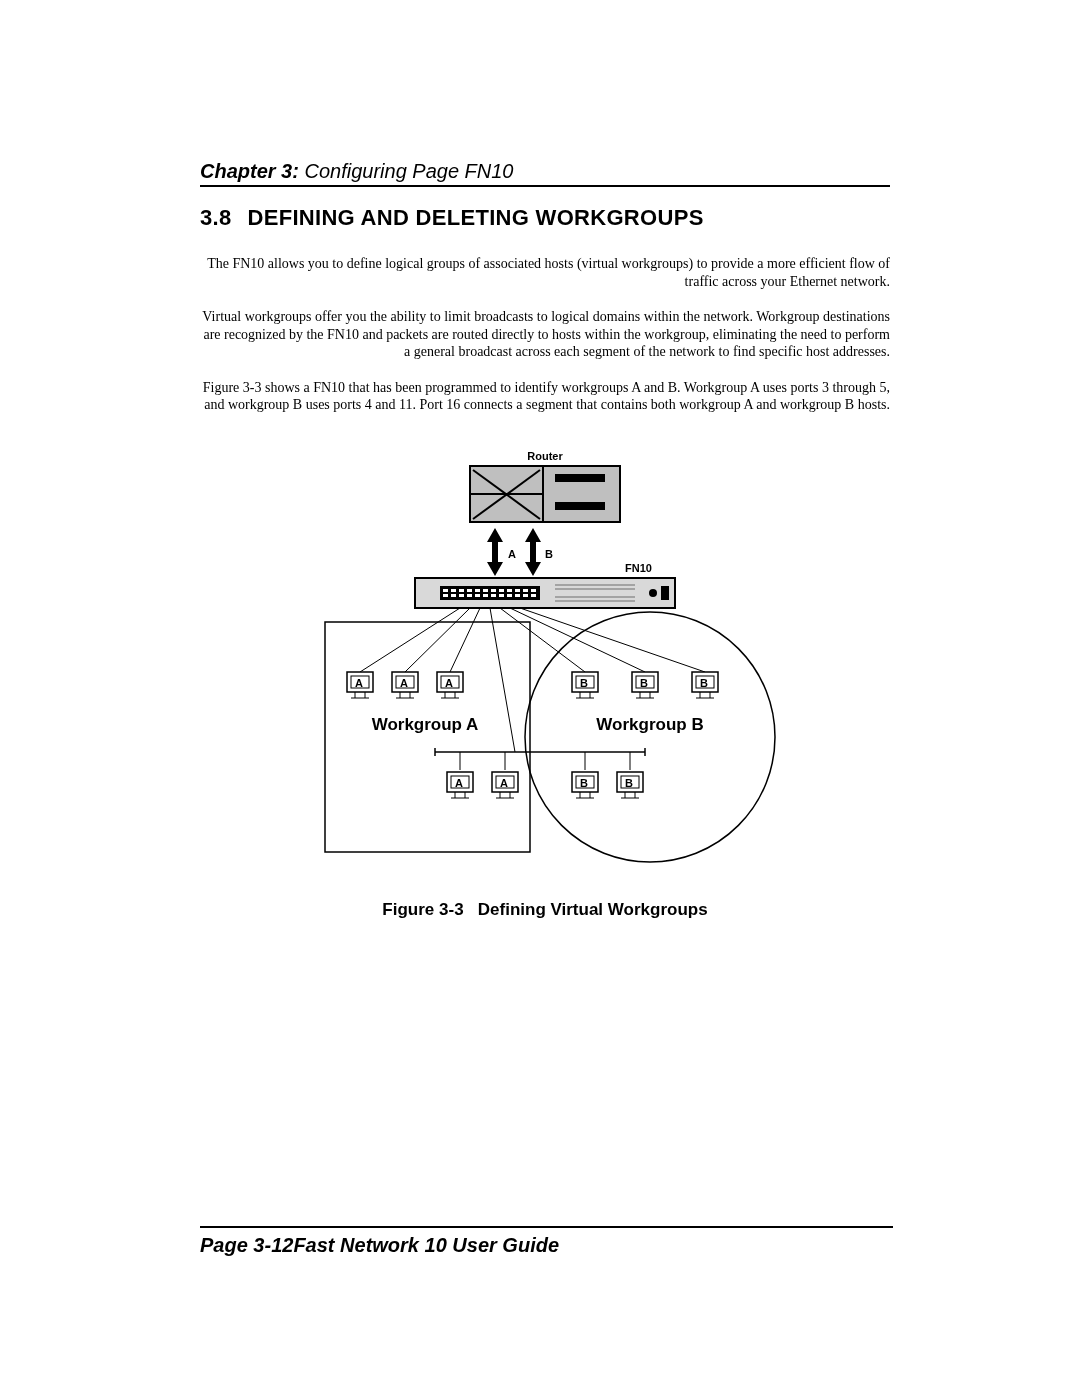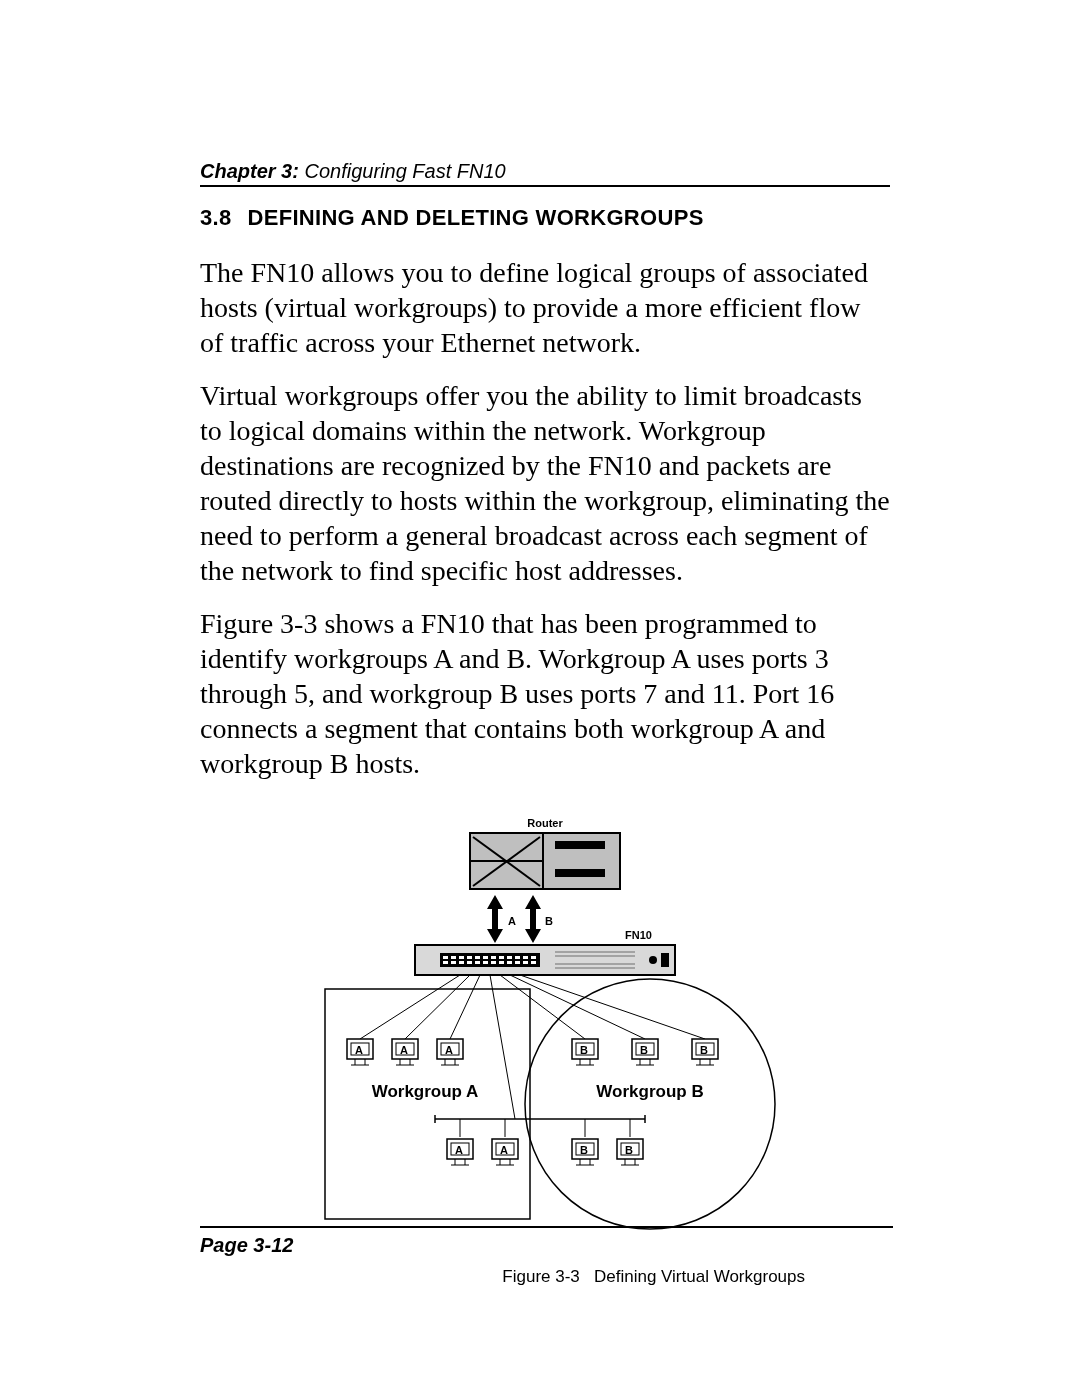--- a/index.html
+++ b/index.html
@@ -27,36 +27,37 @@
   .chapter-header .bold { font-weight: bold; font-style: italic; text-align: center; }
   .sec-heading {
     font-family: Arial, Helvetica, sans-serif;
     font-weight: bold;
     font-size: 22px;
     letter-spacing: 0.3px;
     margin-bottom: 24px;
   }
   .sec-num { margin-right: 16px; }
   .body-text {
-    font-size: 28px;
+    font-size: 14px;
     line-height: 1.25;
     margin: 12px 0 18px 0;
+    text-align: right;
   }
   .figure-zone {
     margin: 38px auto 0 auto;
     width: 520px;
     text-align: center;
   }
   .figure-zone svg { display: block; margin: 0 auto; }
   .fig-caption {
     font-family: Arial, Helvetica, sans-serif;
-    font-weight: normal;
+    font-weight: bold;
     font-size: 17px;
     margin-top: 28px;
-    text-align: right;
+    text-align: center;
   }
   .footer {
     position: absolute;
     left: 200px;
     right: 187px;
     bottom: 140px;
     border-top: 2px solid #000;
     padding-top: 6px;
     font-family: Arial, Helvetica, sans-serif;
     font-weight: bold;
@@ -75,30 +76,30 @@
     font-size: 11px;
   }
 </style>
 </head>
 <body>
 
 <div class="page">
 
   <div class="chapter-header">
     <span class="bold">Chapter 3:</span>
-    <span>Configuring Fast FN10</span>
+    <span>Configuring Page FN10</span>
   </div>
 
   <div class="sec-heading">
     <span class="sec-num">3.8</span><span>DEFINING AND DELETING WORKGROUPS</span>
   </div>
 
   <p class="body-text">The FN10 allows you to define logical groups of associated hosts (virtual workgroups) to provide a more efficient flow of traffic across your Ethernet network.</p>
   <p class="body-text">Virtual workgroups offer you the ability to limit broadcasts to logical domains within the network. Workgroup destinations are recognized by the FN10 and packets are routed directly to hosts within the workgroup, eliminating the need to perform a general broadcast across each segment of the network to find specific host addresses.</p>
-  <p class="body-text">Figure 3-3 shows a FN10 that has been programmed to identify workgroups A and B. Workgroup A uses ports 3 through 5, and workgroup B uses ports 7 and 11. Port 16 connects a segment that contains both workgroup A and workgroup B hosts.</p>
+  <p class="body-text">Figure 3-3 shows a FN10 that has been programmed to identify workgroups A and B. Workgroup A uses ports 3 through 5, and workgroup B uses ports 4 and 11. Port 16 connects a segment that contains both workgroup A and workgroup B hosts.</p>
 
   <div class="figure-zone">
     <svg width="520" height="420" viewBox="0 0 520 420">
 
       <g>
         <rect x="185" y="14" width="150" height="56" fill="#bfbfbf" stroke="#000" stroke-width="2"></rect>
         <line x1="185" y1="42" x2="258" y2="42" stroke="#000" stroke-width="2"></line>
         <line x1="258" y1="14" x2="258" y2="70" stroke="#000" stroke-width="2"></line>
 
         <line x1="188" y1="18" x2="255" y2="67" stroke="#000" stroke-width="2"></line>
@@ -283,13 +284,14 @@
 
     <div class="fig-caption">
       <span>Figure 3-3</span>&nbsp;&nbsp;&nbsp;<span>Defining Virtual Workgroups</span>
     </div>
   </div>
 
 </div>
 
 <div class="footer">
   <span>Page 3-12</span>
+  <span>Fast Network 10 User Guide</span>
 </div>
 
 </body></html>

